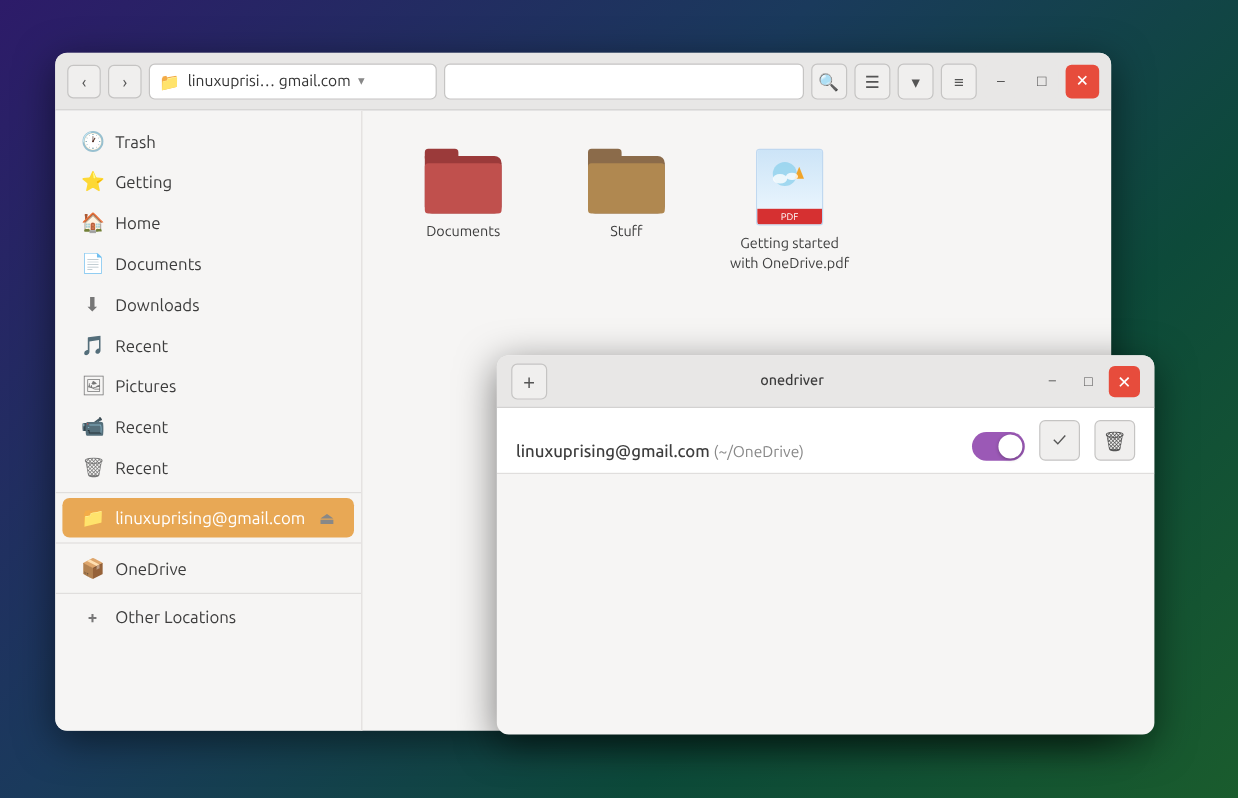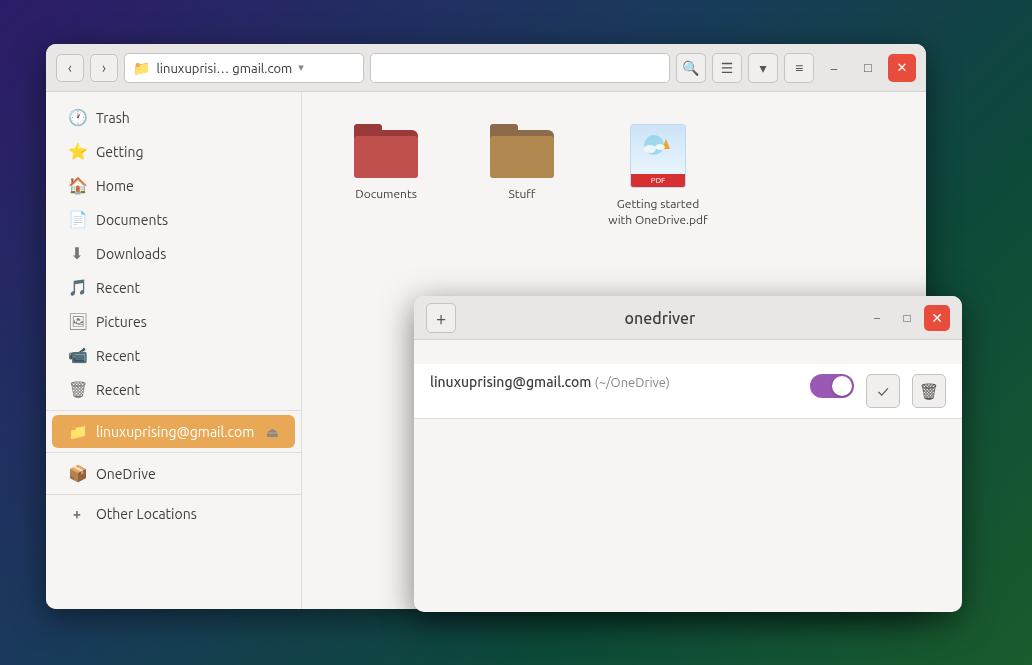--- a/index.html
+++ b/index.html
@@ -331,21 +331,21 @@
       align-items: center;
       justify-content: center;
       cursor: pointer;
       font-size: 18px;
       color: #555;
     }
 
     .popup-title {
       flex: 1;
       text-align: center;
-      font-size: 16px;
+      font-size: 12px;
       font-weight: 500;
       color: #3d3d3d;
     }
 
     .popup-wc {
       display: flex;
       gap: 4px;
     }
     .popup-wc-btn {
       width: 26px;
@@ -363,26 +363,25 @@
     .popup-close { background: #e74c3c; color: white; font-size: 14px; }
 
     .popup-body {
       flex: 1;
       padding: 0;
       overflow-y: auto;
     }
 
     .account-row {
       display: flex;
-      align-items: flex-start;
+      align-items: flex-end;
       padding: 10px 16px;
       border-bottom: 1px solid #e0dedd;
       background: #fff;
       gap: 12px;
-      margin-top: 24px;
     }
 
     .account-text {
       flex: 1;
       font-size: 14px;
       color: #3d3d3d;
     }
     .account-text .account-email { font-weight: 500; }
     .account-text .account-path { color: #888; font-size: 13px; }
 

